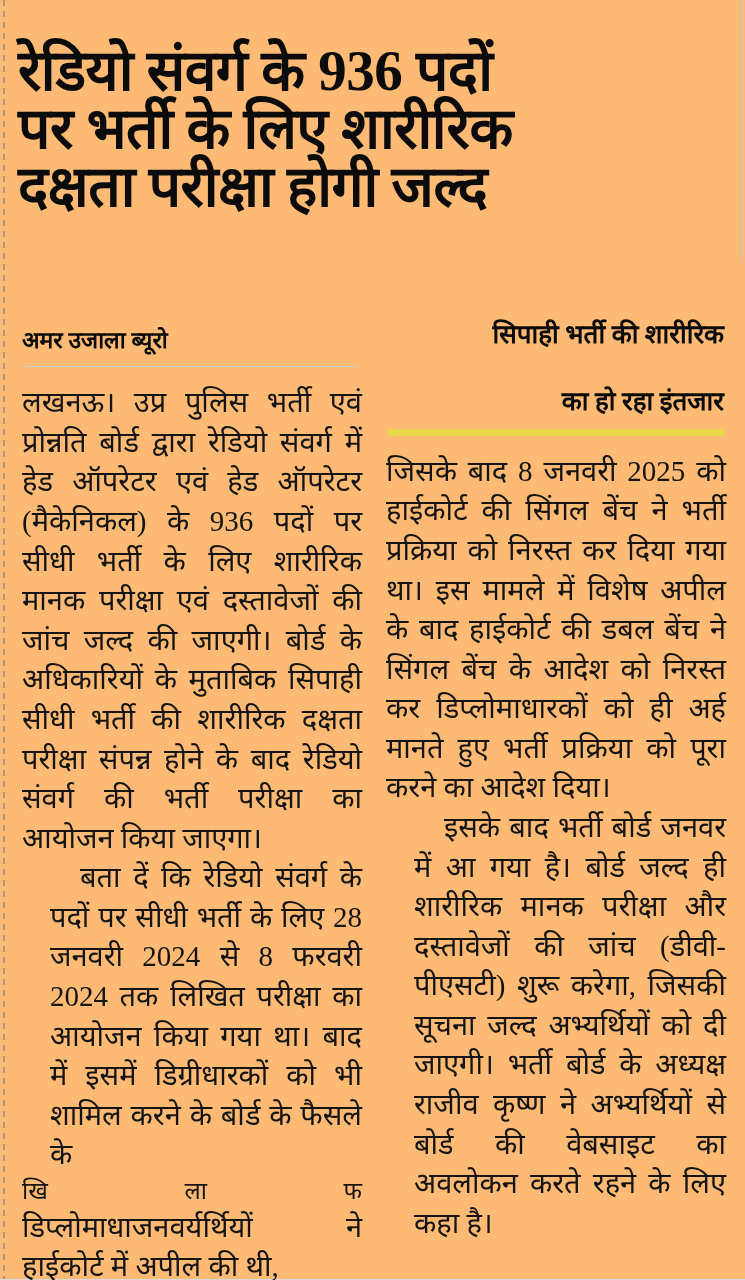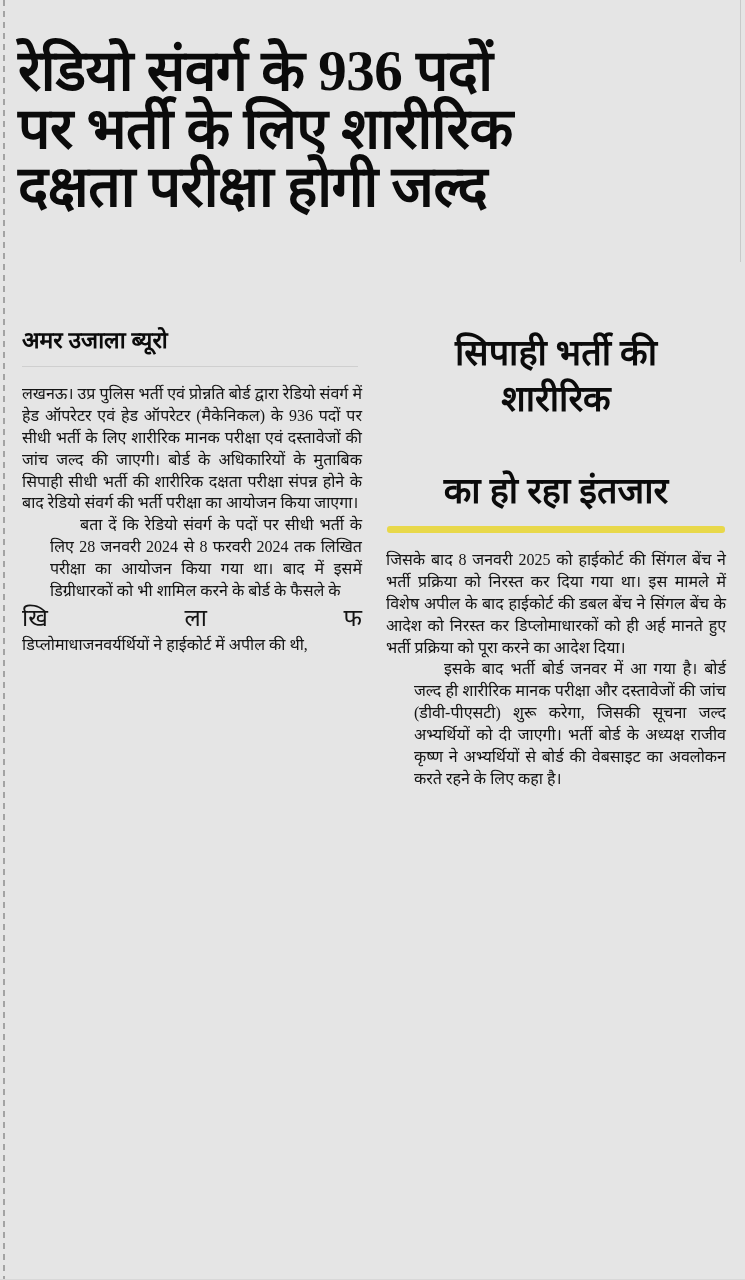--- a/index.html
+++ b/index.html
@@ -4,21 +4,21 @@
 <style>
   html, body {
     margin: 0;
     padding: 0;
     background: #ffffff;
   }
   #clipping {
     position: relative;
     width: 745px;
     height: 1280px;
-    background: #e5e5e5;
+    background: #fdba74;
     overflow: hidden;
     font-family: "Liberation Serif", "DejaVu Serif", serif;
     color: #101010;
     box-sizing: border-box;
   }
 
   
   .perforation-left {
     position: absolute;
     left: 3px;
@@ -98,40 +98,40 @@
   }
   .byline-rule {
     margin-top: 13px;
     height: 1px;
     width: 336px;
     background: #cfcfcf;
   }
 
   
   .kicker {
-    font-size: 36px;
+    font-size: 26px;
     font-weight: 700;
     line-height: 1.28;
-    text-align: center;
+    text-align: right;
     color: #0b0b0b;
-    margin: 12px;
+    margin: 0;
     padding: 0 2px;
   }
   .kicker-bar {
     margin: 11px auto 0 auto;
     height: 7px;
     width: 338px;
     border-radius: 3px;
     background: #e8d84a;
   }
 
   
   .body-text p {
     margin: 0;
-    font-size: 16px;
+    font-size: 29px;
     line-height: 1.365;
     text-align: justify;
     text-justify: inter-word;
     color: #141414;
     font-weight: 500;
   }
   .body-text p.indent { text-indent: 30px; margin-left: 28px; }
   .body-text p + p    { margin-top: 0px; }
 
   .left-body  { margin-top: 16px; }

